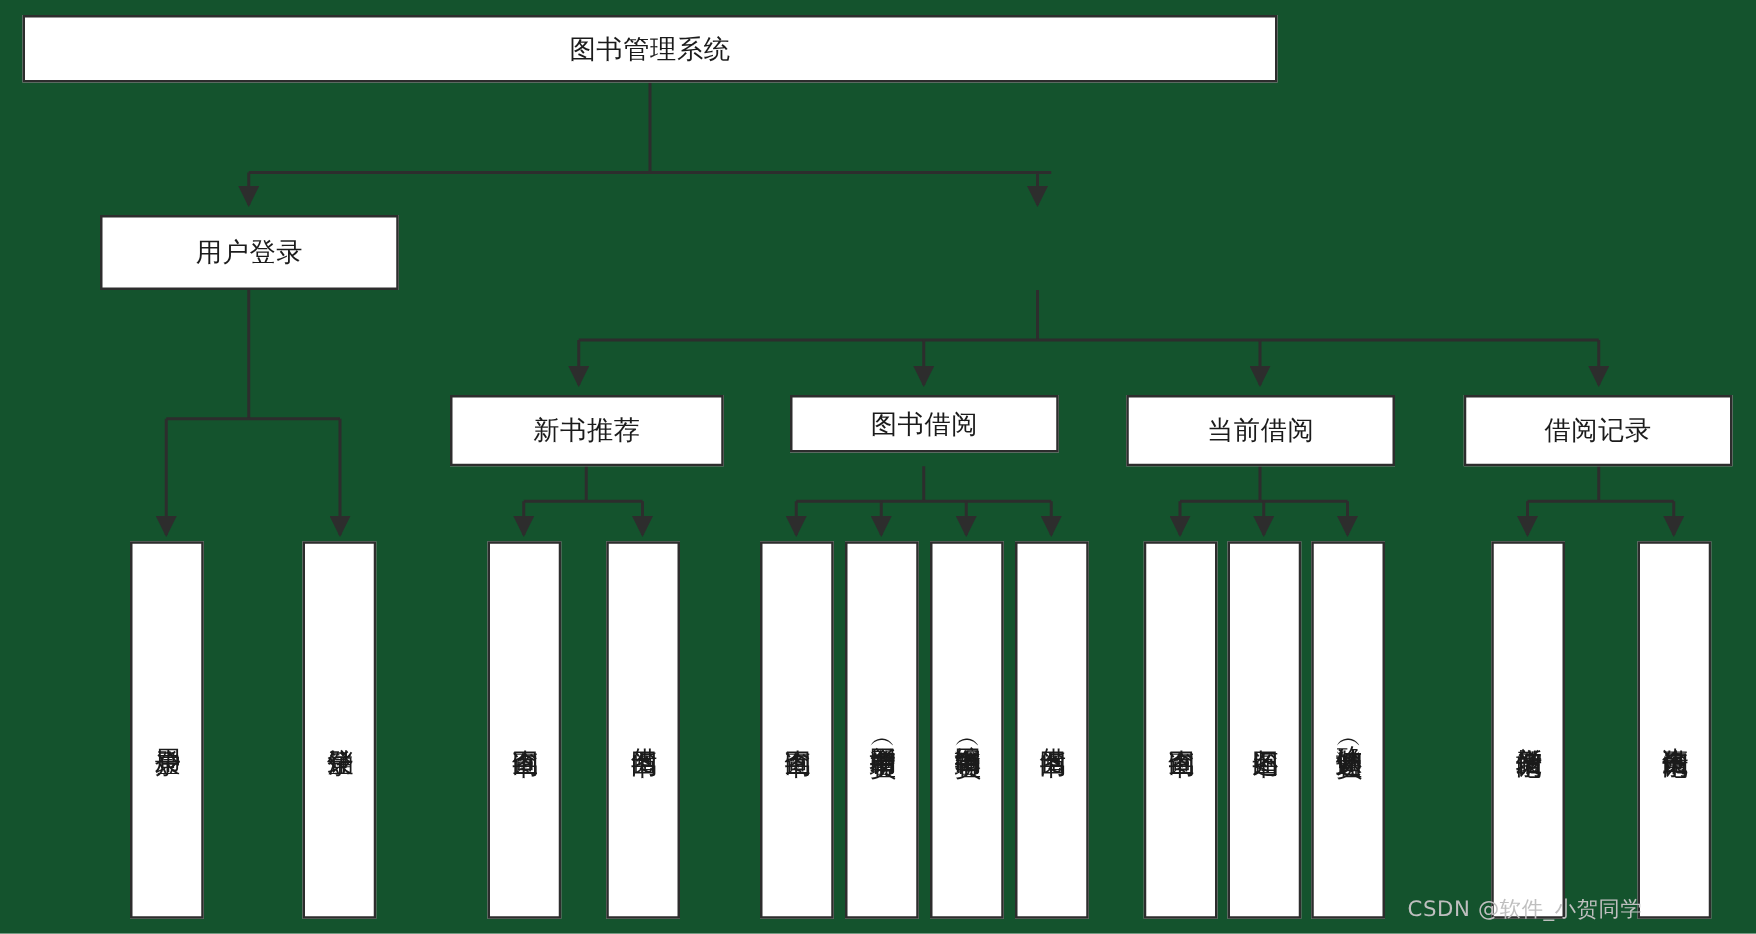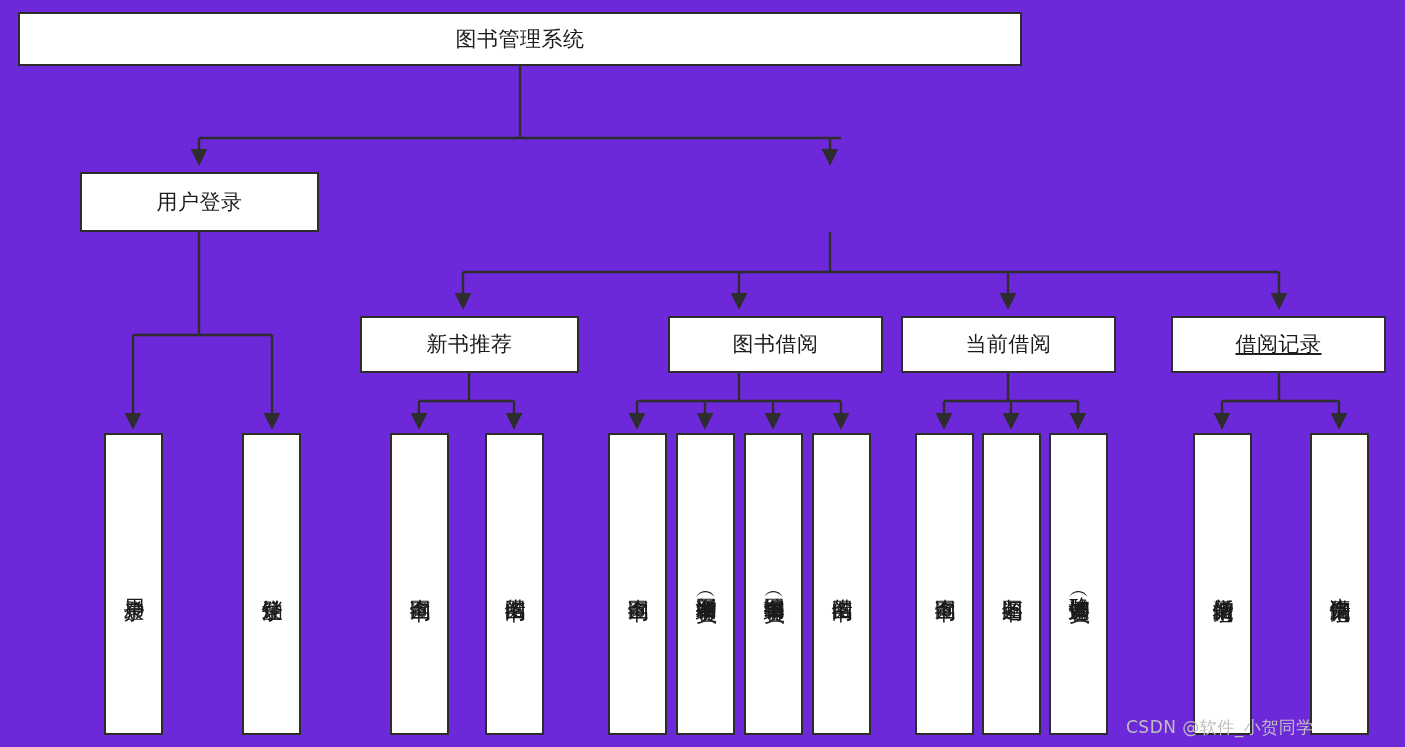--- a/index.html
+++ b/index.html
@@ -9,21 +9,21 @@
     background: #ffffff;
   }
   body {
     font-family: "DejaVu Sans", "Liberation Sans", sans-serif;
     color: #1f1f1f;
   }
   #canvas {
     position: relative;
     width: 1405px;
     height: 747px;
-    background: #6d28d9;
+    background: #14532d;
     overflow: hidden;
   }
   svg.connectors {
     position: absolute;
     left: 0;
     top: 0;
     width: 1405px;
     height: 747px;
     pointer-events: none;
   }
@@ -129,27 +129,27 @@
     <span class="label">图书管理系统</span>
   </div>
 
   <div class="node" style="left:80px; top:172px; width:239px; height:60px;">
     <span class="label">用户登录</span>
   </div>
 
   <div class="node" style="left:360px; top:316px; width:219px; height:57px;">
     <span class="label">新书推荐</span>
   </div>
-  <div class="node" style="left:668px; top:316px; width:215px; height:57px;">
+  <div class="node" style="left:632px; top:316px; width:215px; height:46px;">
     <span class="label">图书借阅</span>
   </div>
   <div class="node" style="left:901px; top:316px; width:215px; height:57px;">
     <span class="label">当前借阅</span>
   </div>
-  <div class="node" style="left:1171px; top:316px; width:215px; height:57px;text-decoration:underline;">
+  <div class="node" style="left:1171px; top:316px; width:215px; height:57px;">
     <span class="label">借阅记录</span>
   </div>
 
   <div class="node vertical" style="left:104px; top:433px; width:59px; height:302px;">
     <span class="label">用户登录</span>
   </div>
   <div class="node vertical" style="left:242px; top:433px; width:59px; height:302px;">
     <span class="label">注销登录</span>
   </div>
 

